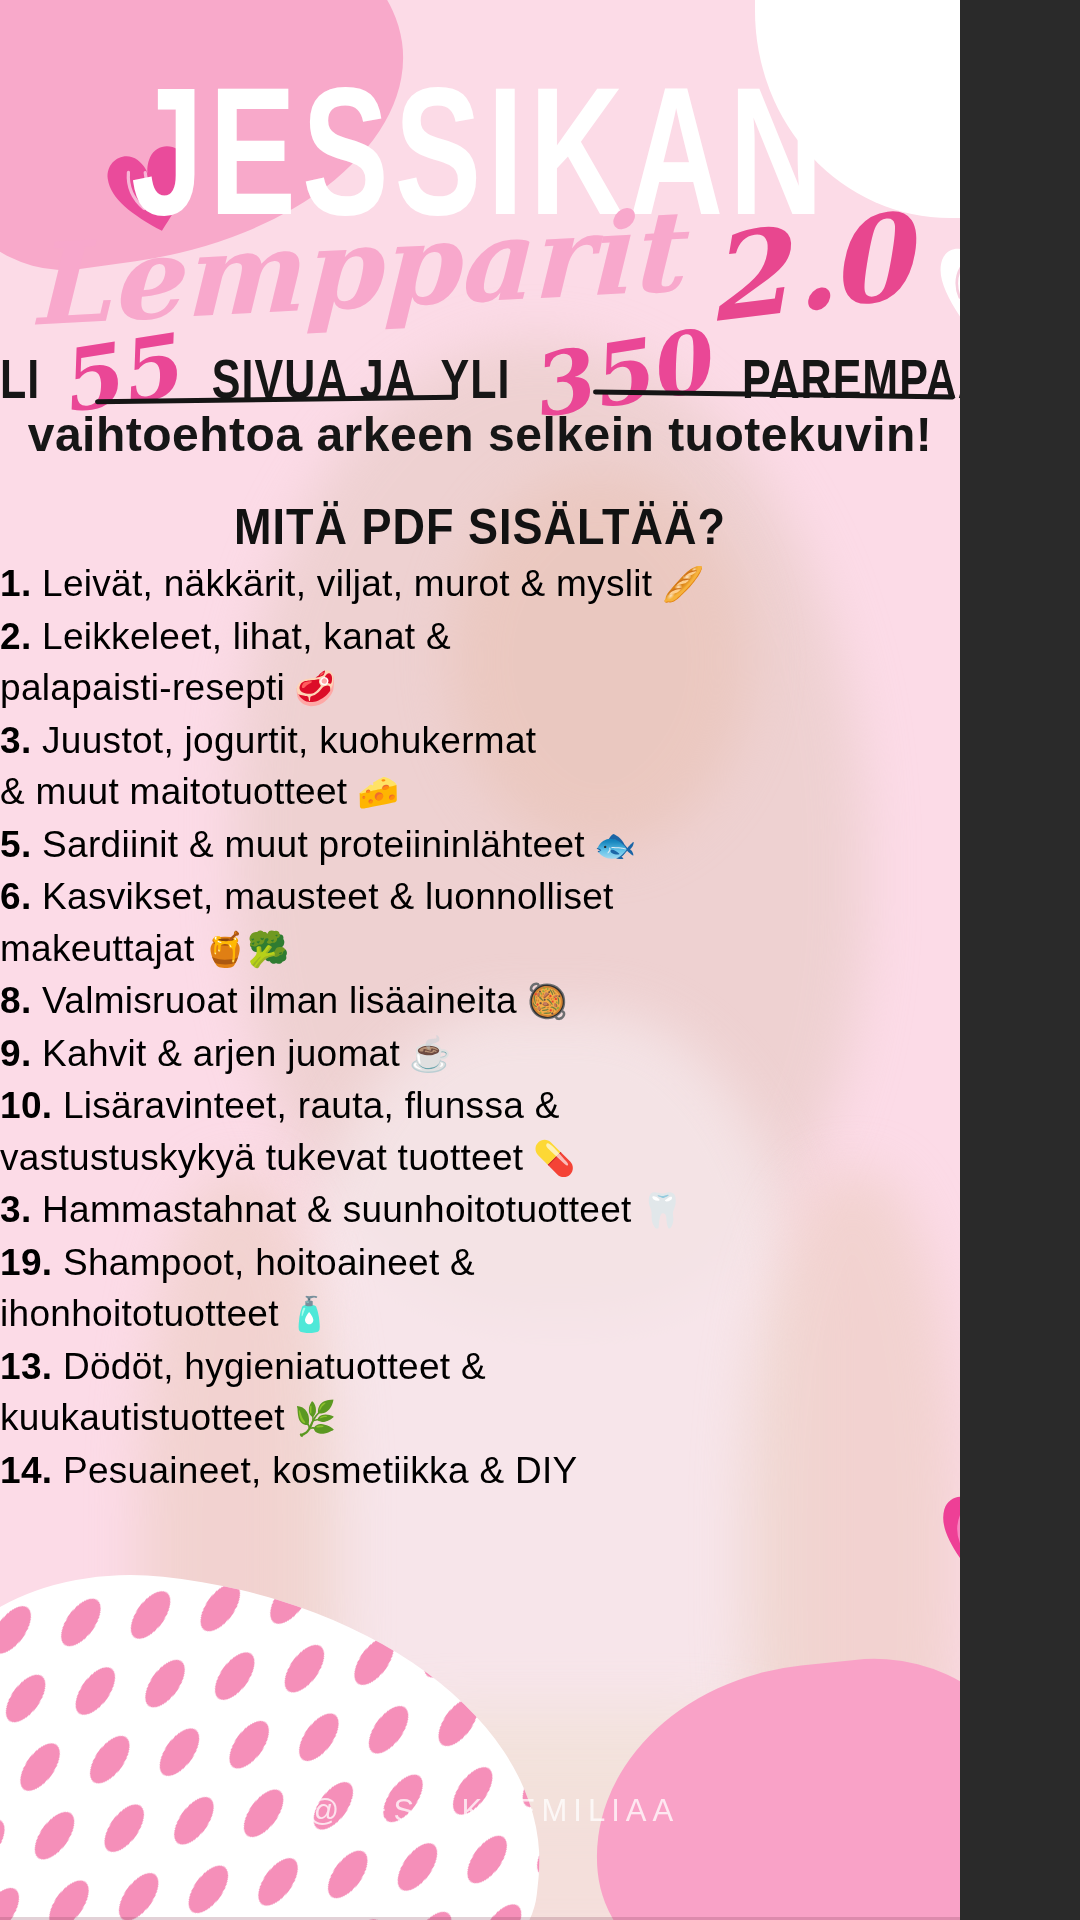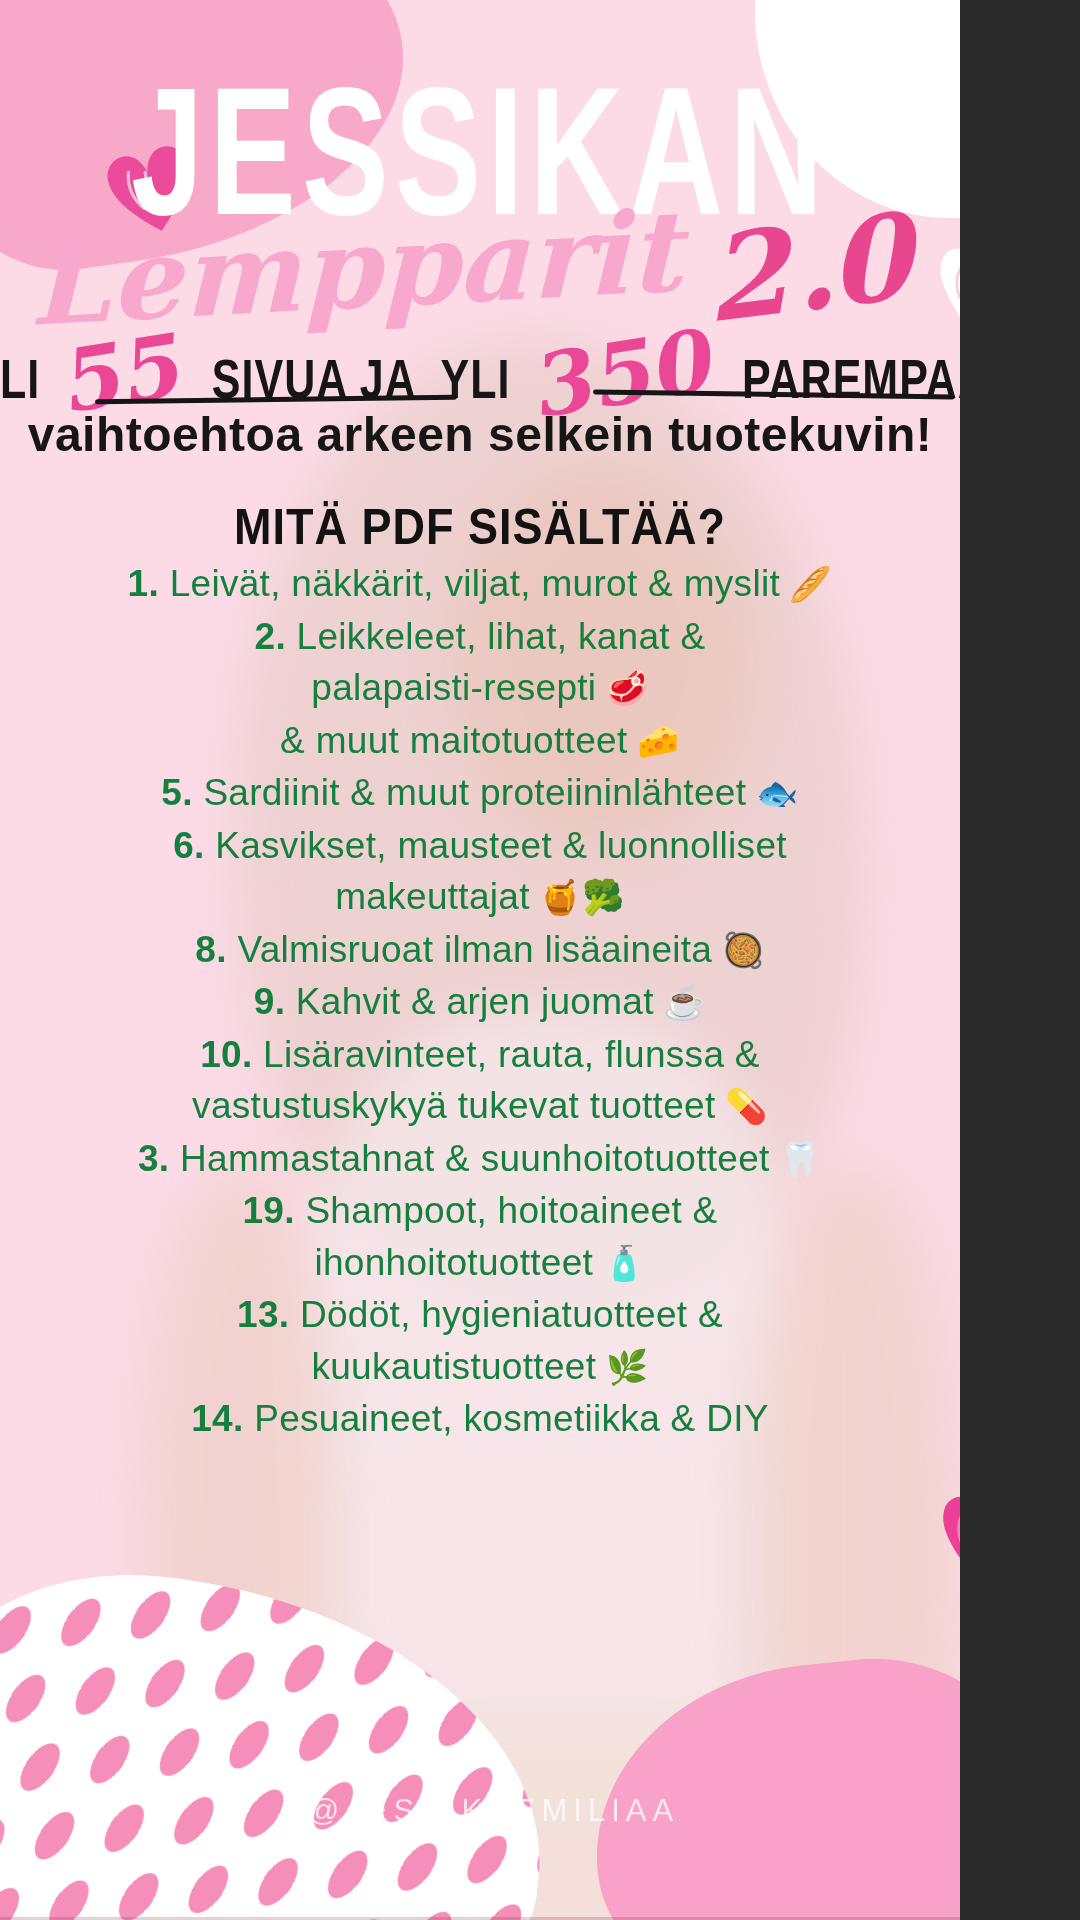--- a/index.html
+++ b/index.html
@@ -55,21 +55,21 @@
   .stat-word{display:inline-block;color:#161616;font-size:43px;font-weight:700;letter-spacing:1px;transform:scaleY(1.28);}
   .stat-num{display:inline-block;font-family:"DejaVu Serif",serif;font-style:italic;font-weight:700;
     font-size:86px;line-height:1;color:#ea4796;transform:rotate(-9deg) translateY(-6px);margin:0 2px;}
   .underline{position:absolute;z-index:5;height:5px;background:#151515;border-radius:3px;}
   .ul-left{left:95px;top:397px;width:362px;transform:rotate(-0.7deg);}
   .ul-right{left:593px;top:392px;width:362px;transform:rotate(0.8deg);}
   .tagline{position:absolute;z-index:5;left:0;right:0;top:407px;text-align:center;
     color:#161616;font-size:48px;font-weight:700;letter-spacing:.5px;}
   .heading{position:absolute;z-index:5;left:0;right:0;top:498px;text-align:center;color:#121212;
     font-size:45px;font-weight:700;letter-spacing:1px;transform:scaleY(1.12);transform-origin:top center;}
-  .list{position:absolute;z-index:5;left:50%;top:558px;transform:translateX(-50%);width:960px;text-align:center;color:#15803d;}
+  .list{position:absolute;z-index:5;left:50%;top:558px;transform:translateX(-50%);width:960px;color:#000000;}
   .list .line{font-size:37px;line-height:51.5px;letter-spacing:.3px;}
   .list .num{font-weight:700;}
   .list .emoji{font-size:34px;}
   .handle{position:absolute;z-index:5;left:0;right:0;top:1793px;text-align:center;
     color:rgba(255,255,255,.75);font-size:31px;font-weight:400;letter-spacing:6px;padding-left:27px;}
 </style>
 </head>
 <body>
 
 <div class="canvas">
@@ -128,20 +128,21 @@
   <div class="heading">MITÄ PDF SISÄLTÄÄ?</div>
   <div class="list">
       <div>
         <div class="line"><span class="num">1. </span>Leivät, näkkärit, viljat, murot &amp; myslit<span class="emoji"> 🥖</span></div>
       </div>
       <div>
         <div class="line"><span class="num">2. </span>Leikkeleet, lihat, kanat &amp;</div>
         <div class="line">palapaisti-resepti<span class="emoji"> 🥩</span></div>
       </div>
       <div>
+        <div class="line"><span class="num">3. </span>Juustot, jogurtit, kuohukermat</div>
         <div class="line">&amp; muut maitotuotteet<span class="emoji"> 🧀</span></div>
       </div>
       <div>
         <div class="line"><span class="num">5. </span>Sardiinit &amp; muut proteiininlähteet<span class="emoji"> 🐟</span></div>
       </div>
       <div>
         <div class="line"><span class="num">6. </span>Kasvikset, mausteet &amp; luonnolliset</div>
         <div class="line">makeuttajat<span class="emoji"> 🍯🥦</span></div>
       </div>
       <div>

